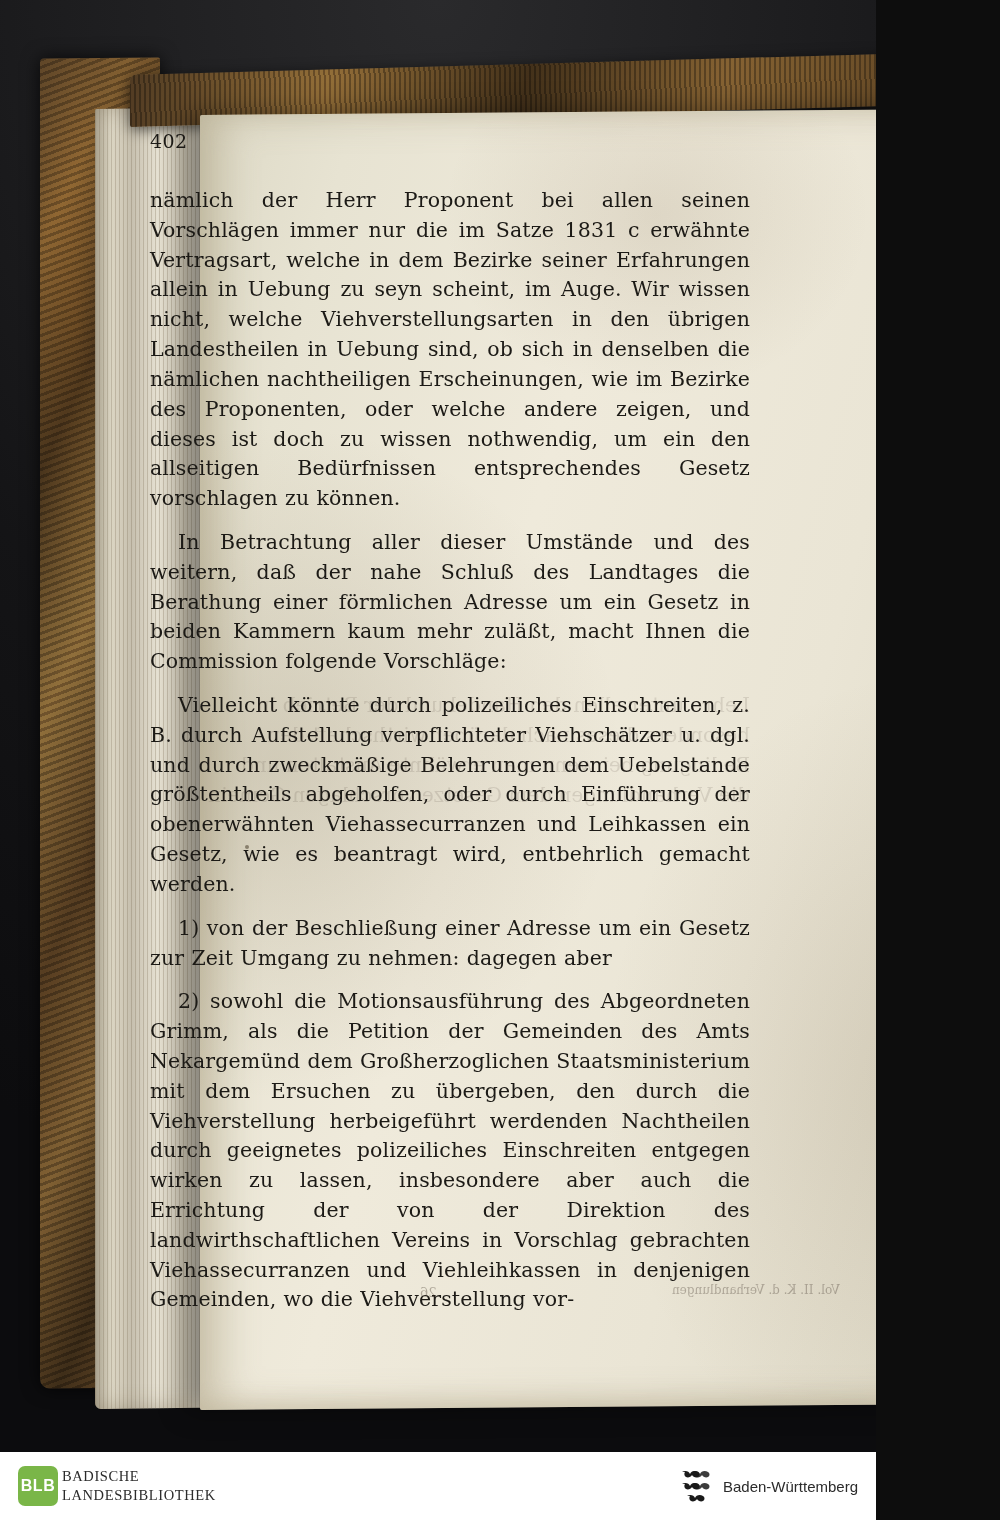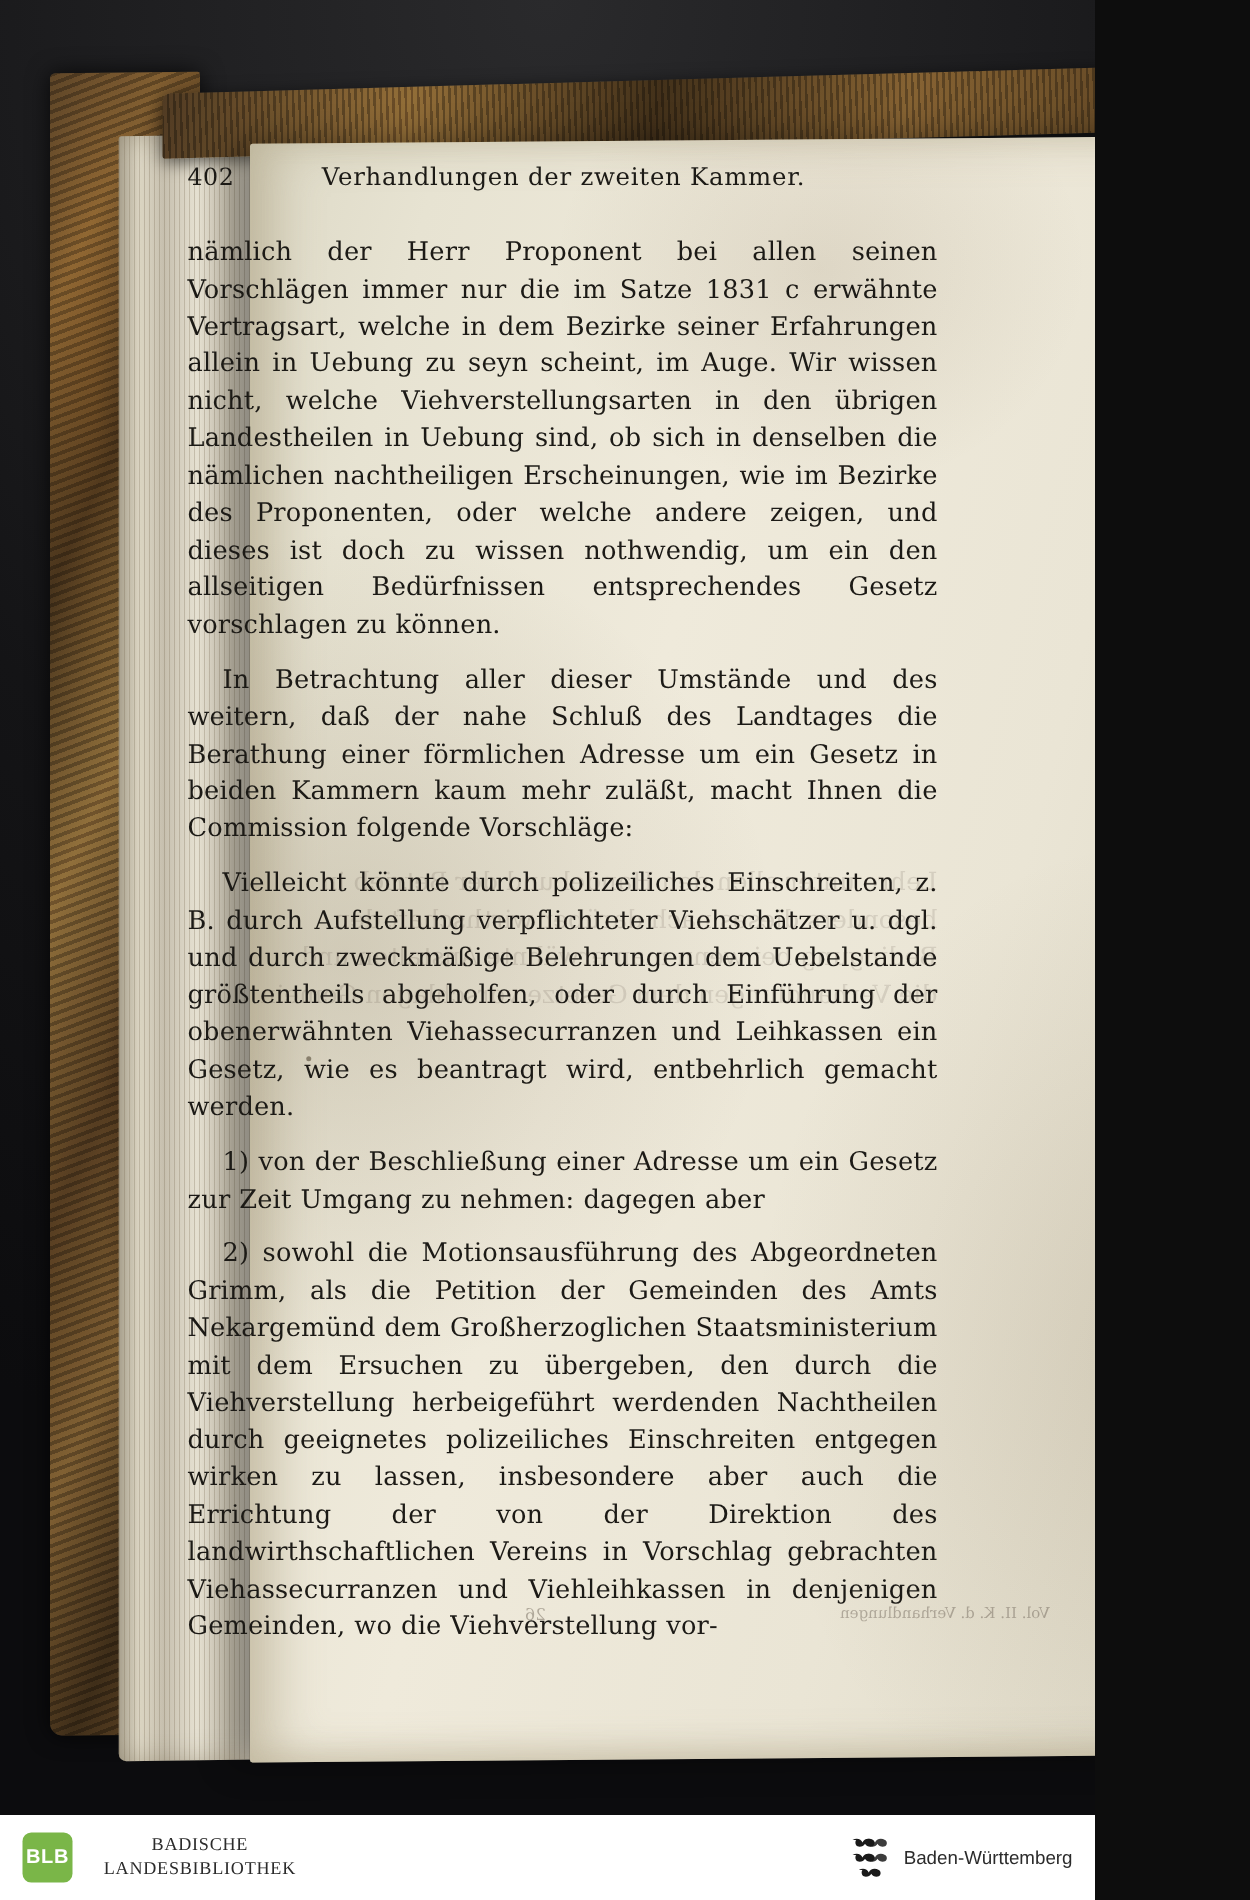--- a/index.html
+++ b/index.html
@@ -29,21 +29,21 @@
     position: absolute;
     left: 0; right: 0; bottom: 0;
     height: 68px;
     background: #ffffff;
     display: flex;
     align-items: center;
     justify-content: space-between;
     padding: 0 18px;
     box-sizing: border-box;
   }
-  .blb-brand { display: flex; align-items: center; gap: 25px; text-align: center; }
+  .blb-brand { display: flex; align-items: center; gap: 4px; }
   .blb-logo {
     width: 40px; height: 40px;
     background: #7ab648;
     border-radius: 7px;
     color: #fff;
     font-family: "Liberation Sans", sans-serif;
     font-weight: bold;
     font-size: 16px;
     display: flex;
     align-items: center;
@@ -272,21 +272,20 @@
     <div class="top-edge"></div>
     <div class="leaf-main"></div>
   </div>
 
   <div class="leaf-right"></div>
   <div class="gutter-shadow"></div>
 
   <div class="text-col">
     <div class="running-head">
       <span class="folio">402</span>
-      <span class="head-title">Verhandlungen der zweiten Kammer.</span>
     </div>
 
     <p class="para">nämlich der Herr Proponent bei allen seinen Vorschlägen immer nur die im Satze 1831 c erwähnte Vertragsart, welche in dem Bezirke seiner Erfahrungen allein in Uebung zu seyn scheint, im Auge. Wir wissen nicht, welche Viehverstellungsarten in den übrigen Landestheilen in Uebung sind, ob sich in denselben die nämlichen nachtheiligen Erscheinungen, wie im Bezirke des Proponenten, oder welche andere zeigen, und dieses ist doch zu wissen nothwendig, um ein den allseitigen Bedürfnissen entsprechendes Gesetz vorschlagen zu können.</p>
     <p class="para indent">In Betrachtung aller dieser Umstände und des weitern, daß der nahe Schluß des Landtages die Berathung einer förmlichen Adresse um ein Gesetz in beiden Kammern kaum mehr zuläßt, macht Ihnen die Commission folgende Vorschläge:</p>
     <p class="para indent">Vielleicht könnte durch polizeiliches Einschreiten, z. B. durch Aufstellung verpflichteter Viehschätzer u. dgl. und durch zweckmäßige Belehrungen dem Uebelstande größtentheils abgeholfen, oder durch Einführung der obenerwähnten Viehassecurranzen und Leihkassen ein Gesetz, wie es beantragt wird, entbehrlich gemacht werden.</p>
     <p class="para indent">1) von der Beschließung einer Adresse um ein Gesetz zur Zeit Umgang zu nehmen: dagegen aber</p>
     <p class="para indent">2) sowohl die Motionsausführung des Abgeordneten Grimm, als die Petition der Gemeinden des Amts Nekargemünd dem Großherzoglichen Staatsministerium mit dem Ersuchen zu übergeben, den durch die Viehverstellung herbeigeführt werdenden Nachtheilen durch geeignetes polizeiliches Einschreiten entgegen wirken zu lassen, insbesondere aber auch die Errichtung der von der Direktion des landwirthschaftlichen Vereins in Vorschlag gebrachten Viehassecurranzen und Viehleihkassen in denjenigen Gemeinden, wo die Viehverstellung vor-</p>
   </div>
 
   <div class="bleed">

